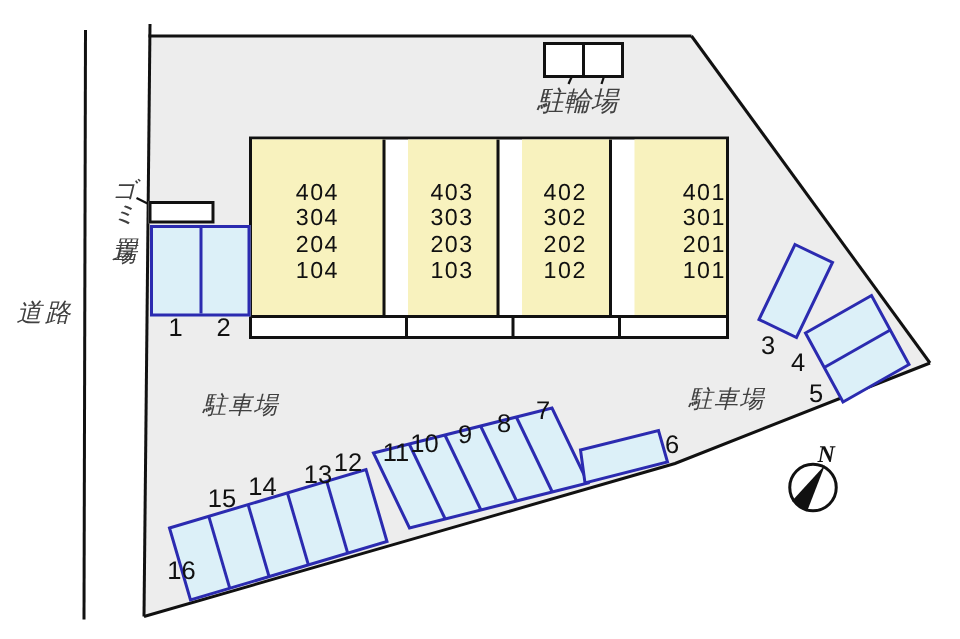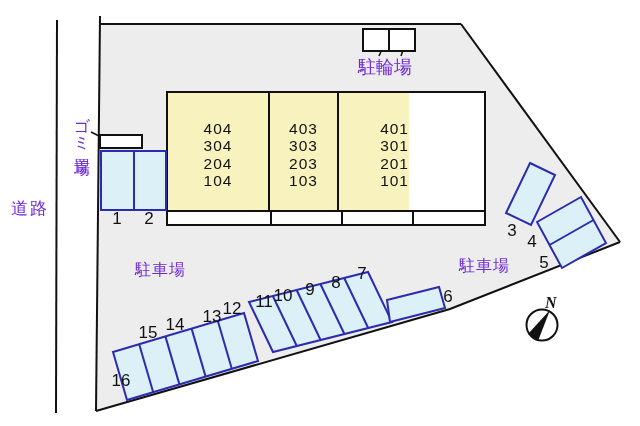--- a/index.html
+++ b/index.html
@@ -9,21 +9,21 @@
     font-family:"Liberation Sans", sans-serif;
   }
   .stage svg.shapes { position:absolute; left:0; top:0; z-index:1; }
   .abs { position:absolute; z-index:2; }
 
   
   .building {
     left:166px; top:91px; width:316px; height:131px;
     border:2px solid #111; background:#fff;
   }
-  .b-cells { display:flex; height:117px; border-bottom:2px solid #111; }
+  .b-cells { display:flex; height:117px; border-bottom:2px solid #111;gap:15px; }
   .b-cell {
     background:#F8F2BE; border-right:2px solid #111;
     display:flex; flex-direction:column; align-items:center;
     padding-top:27px; box-sizing:border-box;
     font-size:15.5px; line-height:17.3px; letter-spacing:1px; font-weight:500;
   }
   .b-cell.c1 { width:102px; } .b-cell.c2 { width:69px; }
   .b-cell.c3 { width:69px; } .b-cell.c4 { width:70px; border-right:none;align-items:flex-end; }
   .b-strip { display:flex; height:12px; background:#fff; }
   .b-strip span { border-right:2px solid #111; }
@@ -31,21 +31,21 @@
   .b-strip span:nth-child(3){ width:69px; } .b-strip span:nth-child(4){ width:70px; border-right:none; }
 
   
   .garbage-box { left:99px; top:134px; width:40px; height:11px; background:#fff; border:2px solid #111; }
   .bike-box { left:362px; top:28px; width:50px; height:20px; background:#fff; border:2px solid #111; display:flex; }
   .bike-box i { width:24px; border-right:2px solid #111; } .bike-box i+i { border-right:none; }
   .p12-box { left:100px; top:150px; width:63px; height:57px; background:#DCF0F8; border:2px solid #2B2BB0; display:flex; }
   .p12-box i { width:31px; border-right:2px solid #2B2BB0; } .p12-box i+i { border-right:none; }
 
   
-  .lbl { position:absolute; z-index:2; white-space:nowrap; color:#6d28d9; }
+  .lbl { position:absolute; z-index:2; white-space:nowrap; color:#404040;font-style:italic; }
   .road-lbl { left:11px; top:197px; font-size:17px; letter-spacing:2px; font-weight:500; }
   .garbage-lbl { left:71px; top:106px; writing-mode:vertical-rl; text-orientation:upright;
                  font-size:16px; letter-spacing:2px; font-weight:500; }
   .bike-lbl { left:358px; top:55px; font-size:18px; font-weight:500; }
   .park-lbl { font-size:16px; font-weight:500; letter-spacing:1px; }
   .num { position:absolute; z-index:2; transform:translate(-50%,-50%);
          font-size:17px; font-weight:500; color:#111; }
 </style>
 </head>
 <body>
@@ -110,20 +110,26 @@
         <span>304</span>
         <span>204</span>
         <span>104</span>
       </div>
       <div class="b-cell c2">
         <span>403</span>
         <span>303</span>
         <span>203</span>
         <span>103</span>
       </div>
+      <div class="b-cell c3">
+        <span>402</span>
+        <span>302</span>
+        <span>202</span>
+        <span>102</span>
+      </div>
       <div class="b-cell c4">
         <span>401</span>
         <span>301</span>
         <span>201</span>
         <span>101</span>
       </div>
     </div>
     <div class="b-strip">
       <span></span>
         <span></span>

